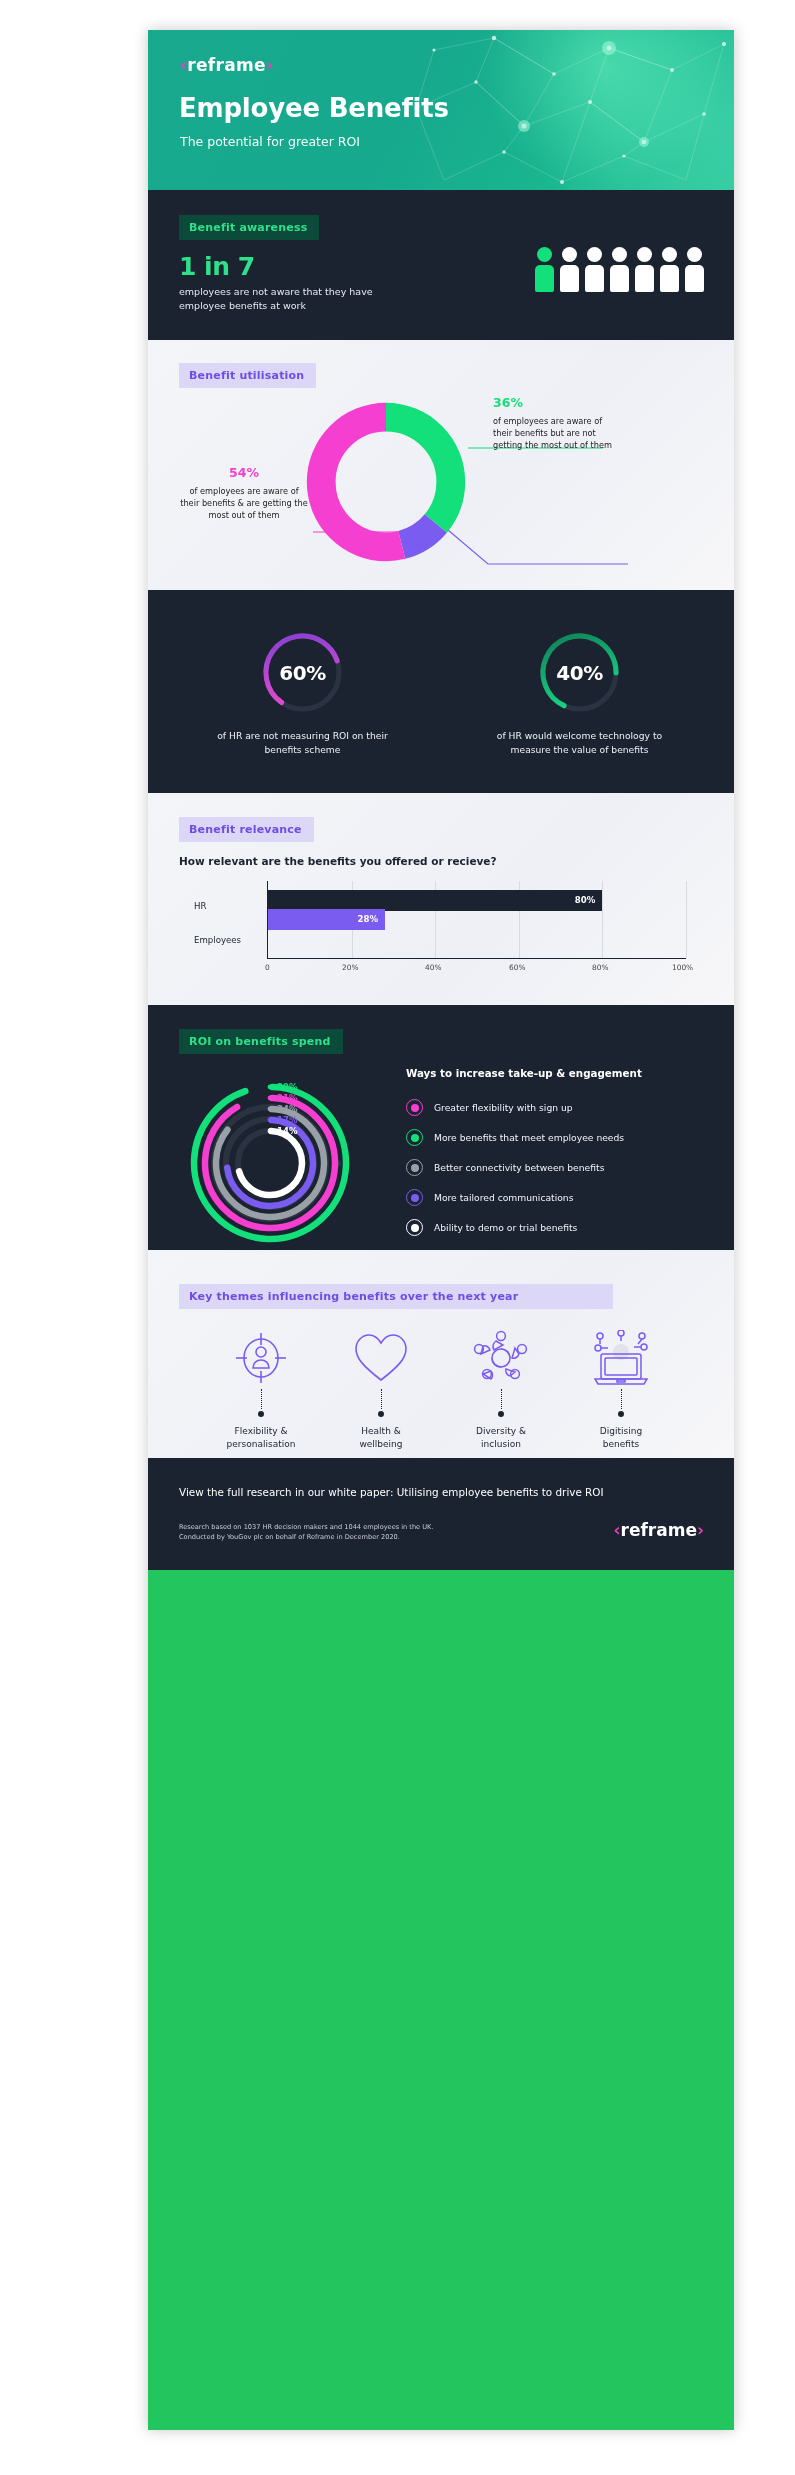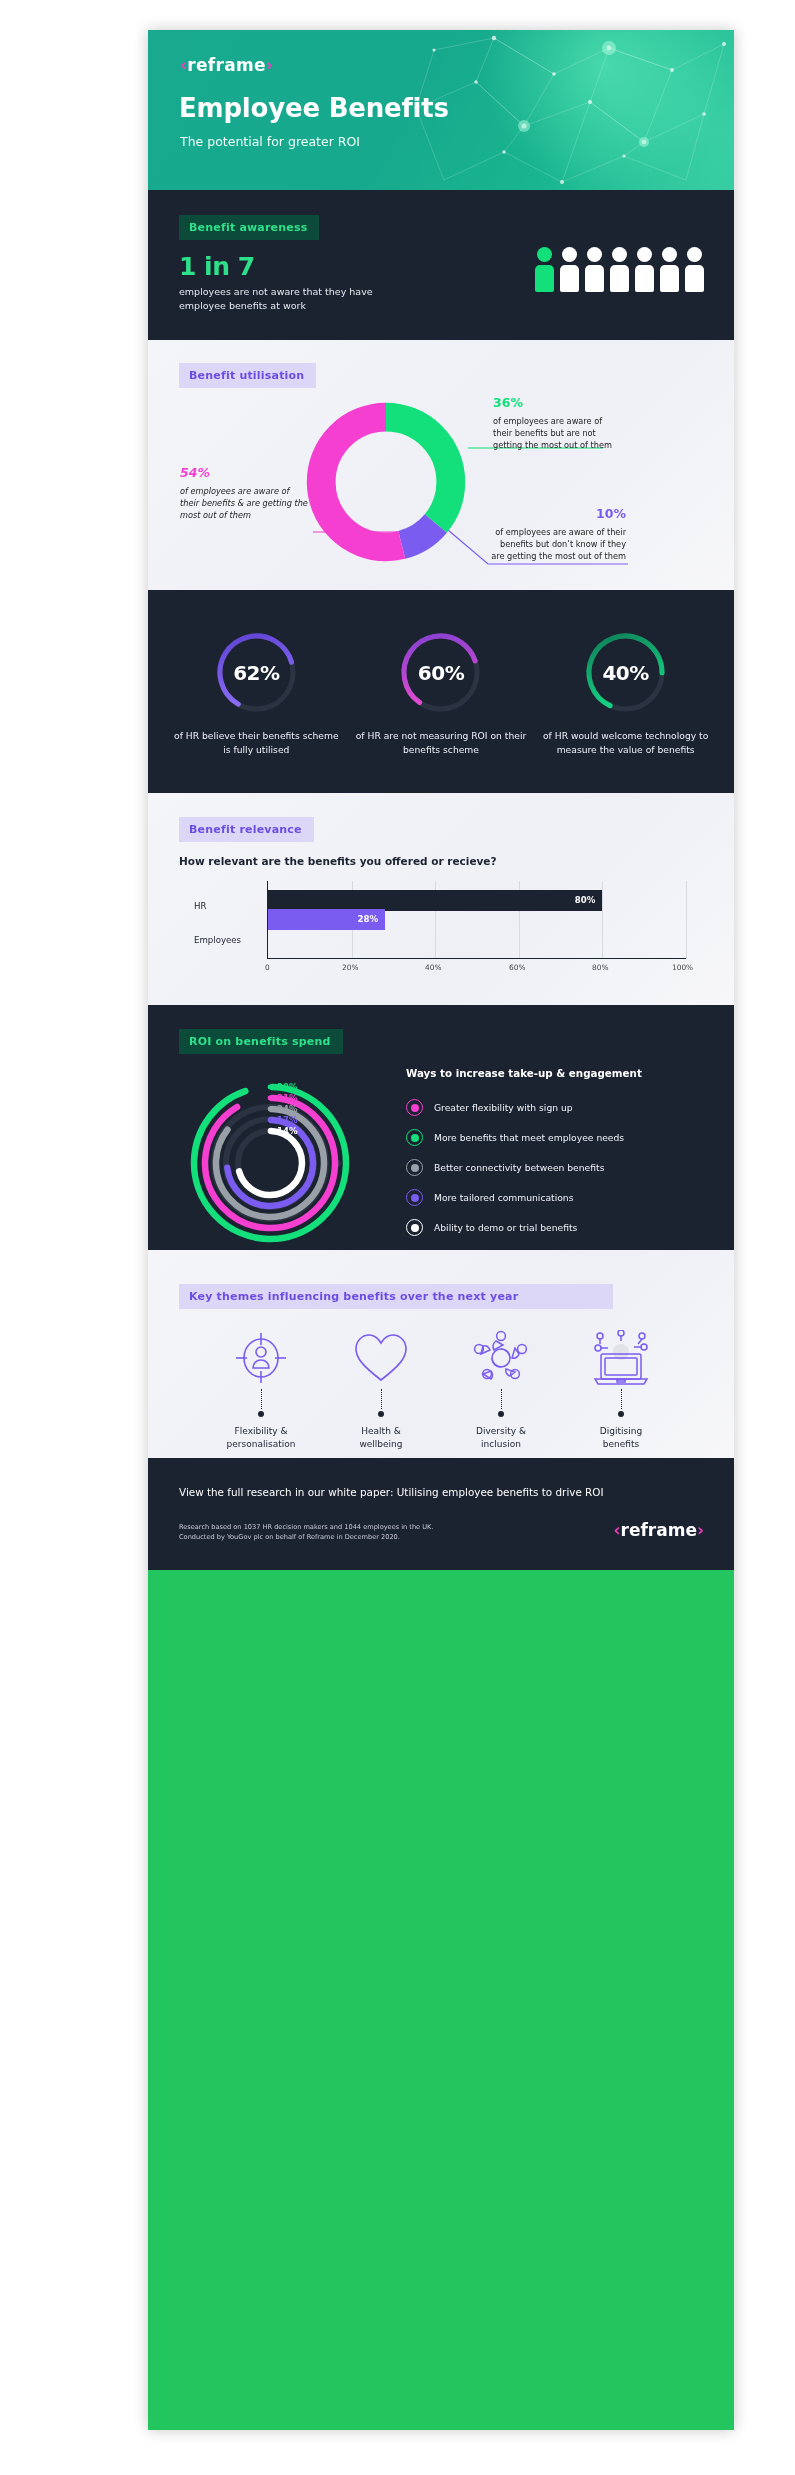--- a/index.html
+++ b/index.html
@@ -75,21 +75,21 @@
   .person.on .head, .person.on .body { background:#13e07a; }
 
   
   .util { position:relative; height:250px; padding-top:23px; }
   .util .pill { margin-left:31px; }
   .donut-wrap { position:absolute; left:148px; top:52px; width:180px; height:180px; }
   .lbl { position:absolute; font-size:8.2px; line-height:1.5; color:#222; }
   .lbl .pct { display:block; font-size:12.5px; font-weight:bold; margin-bottom:2px; }
   .lbl-36 { left:345px; top:54px; width:120px; text-align:left; }
   .lbl-36 .pct { color:#13e07a; }
-  .lbl-54 { left:32px; top:124px; width:128px; text-align:left;font-style:italic; }
+  .lbl-54 { left:32px; top:124px; width:128px; text-align:center; }
   .lbl-54 .pct { color:#f43fd0; }
   .lbl-10 { left:340px; top:165px; width:138px; text-align:right; }
   .lbl-10 .pct { color:#7b5cf0; }
   .leader { position:absolute; }
 
   
   .gauges { display:flex; justify-content:space-around; padding:40px 16px 36px 16px; }
   .gauge { width:172px; text-align:center; }
   .gauge .ring { position:relative; width:85px; height:85px; margin:0 auto 14px auto; }
   .gauge .ring .val {
@@ -247,46 +247,24 @@
     </div>
 
     <div class="lbl lbl-36">
       <span class="pct">36%</span>
       <span>of employees are aware of their benefits but are not getting the most out of them</span>
     </div>
     <div class="lbl lbl-54">
       <span class="pct">54%</span>
       <span>of employees are aware of their benefits &amp; are getting the most out of them</span>
     </div>
-    <div class="lbl lbl-10">
-      <span class="pct">10%</span>
-      <span>of employees are aware of their benefits but don’t know if they are getting the most out of them</span>
-    </div>
   </div>
 
   <div class="sec-dark gauges">
 
-    <div class="gauge">
-      <div class="ring">
-        <svg viewBox="0 0 100 100" width="85" height="85">
-          <defs>
-            <linearGradient id="g1" x1="0" y1="1" x2="1" y2="0">
-              <stop offset="0" stop-color="#5b3fd0"></stop>
-                <stop offset="1" stop-color="#9b7bff"></stop>
-            </linearGradient>
-          </defs>
-          <circle cx="50" cy="50" r="43" fill="none" stroke="#2b3342" stroke-width="6"></circle>
-          <g transform="rotate(120 50 50)">
-            <circle cx="50" cy="50" r="43" fill="none" stroke="url(#g1)" stroke-width="6" stroke-linecap="round" stroke-dasharray="167.6 102.5"></circle>
-          </g>
-        </svg>
-        <span class="val">62%</span>
-      </div>
-      <div class="cap">of HR believe their benefits scheme is fully utilised</div>
-    </div>
 
     <div class="gauge">
       <div class="ring">
         <svg viewBox="0 0 100 100" width="85" height="85">
           <defs>
             <linearGradient id="g2" x1="0" y1="1" x2="1" y2="0">
               <stop offset="0" stop-color="#7b3fd0"></stop>
                 <stop offset="1" stop-color="#ff4fd0"></stop>
             </linearGradient>
           </defs>

